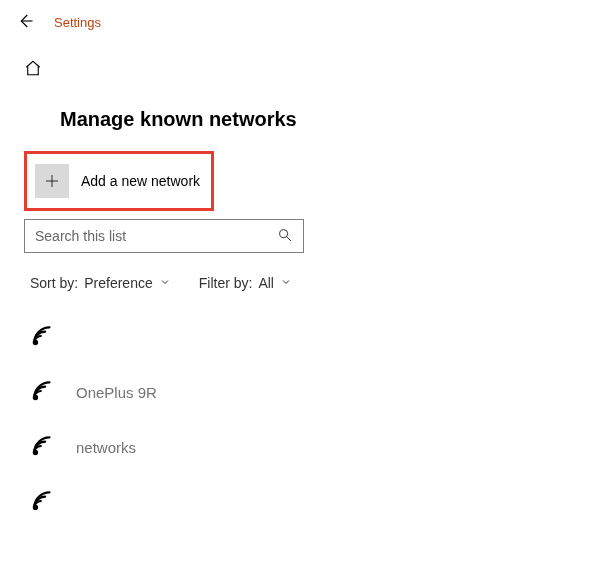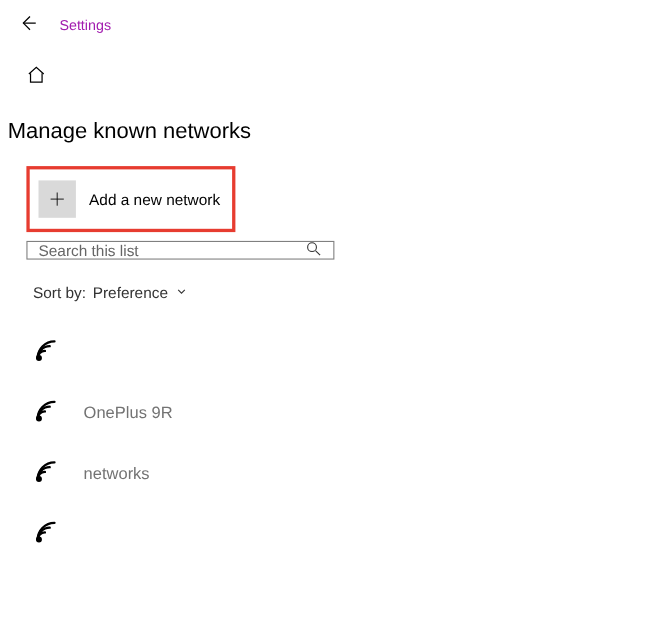--- a/index.html
+++ b/index.html
@@ -12,33 +12,34 @@
       overflow: hidden;
       font-size: 14px;
     }
     .topbar {
       display: flex;
       align-items: center;
       padding: 12px 16px 8px 16px;
       gap: 20px;
     }
     .back-arrow svg { width: 18px; height: 18px; }
-    .settings-label { font-size: 13px; color: #a21caf; }
+    .settings-label { font-size: 13px; color: #c2410c; }
     .page-header {
       display: flex;
       align-items: center;
       gap: 16px;
       padding: 18px 24px 10px 24px;
     }
     .home-icon svg { width: 18px; height: 18px; }
     .page-title { font-size: 28px; font-weight: 600; }
     .subheading {
       font-size: 20px;
-      font-weight: 400;
-      padding: 18px 24px 10px 7px;
+      font-weight: 700;
+      padding: 18px 24px 10px 24px;
+      margin-left: 36px;
     }
     .add-network {
       margin: 10px 24px 6px 24px;
       width: 190px;
       border: 3px solid #e73c30;
       padding: 10px 8px;
       display: flex;
       align-items: center;
       gap: 12px;
       cursor: pointer;
@@ -50,21 +51,21 @@
     }
     .plus-icon svg { width: 16px; height: 16px; }
     .add-label { font-size: 14px; }
     .search-wrap {
       margin: 8px 24px 4px 24px;
       width: 280px;
       border: 1px solid #808080;
       display: flex;
       align-items: center;
       padding: 0 10px;
-      height: 17px;
+      height: 34px;
       background: #fff;
     }
     .search-wrap input {
       border: none;
       outline: none;
       flex: 1;
       font-size: 14px;
       font-family: inherit;
       color: #000;
       background: transparent;
@@ -137,20 +138,29 @@
 <div class="filters">
   <div class="filter-item">
     <span>Sort by:</span>
     <span>Preference</span>
     <span class="chevron">
       <svg viewBox="0 0 24 24" fill="none" stroke="#333" stroke-width="2">
           <path d="M6 9 L12 15 L18 9"></path>
         </svg>
     </span>
   </div>
+  <div class="filter-item">
+    <span>Filter by:</span>
+    <span>All</span>
+    <span class="chevron">
+      <svg viewBox="0 0 24 24" fill="none" stroke="#333" stroke-width="2">
+          <path d="M6 9 L12 15 L18 9"></path>
+        </svg>
+    </span>
+  </div>
 </div>
 
 <div class="net-list">
   <div class="net-item">
     <span class="wifi-icon">
       <svg viewBox="0 0 24 24" fill="none" stroke="#000" stroke-width="2" stroke-linecap="round">
         <path d="M4 18 A14 14 0 0 1 18 4"></path>
           <path d="M4 18 A10 10 0 0 1 14 8"></path>
           <path d="M4 18 A6 6 0 0 1 10 12"></path>
           <circle cx="5" cy="18" r="1.5" fill="#000"></circle>

